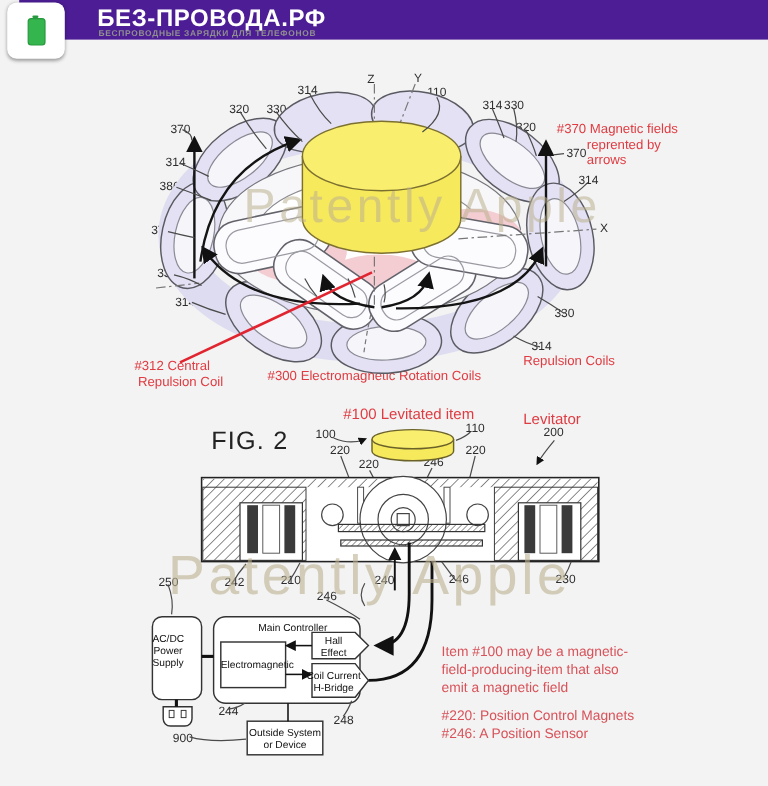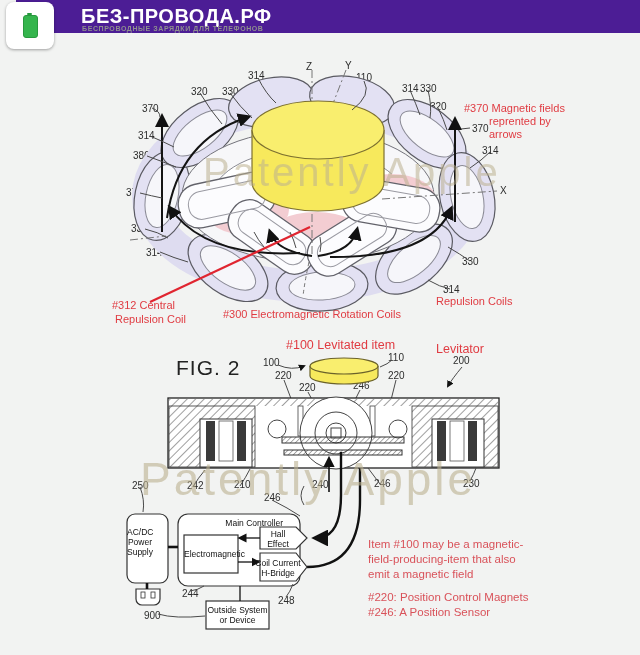--- a/index.html
+++ b/index.html
@@ -27,21 +27,21 @@
   #fig2-notes span{color:#d9525a;font-size:11.5px;}
   
   .watermark{position:absolute;color:rgba(187,176,143,.55);font-size:40px;letter-spacing:3px;white-space:nowrap;z-index:4;pointer-events:none;}
   #wm1{left:203px;top:150px;}
   #wm2{left:140px;top:452px;font-size:46px;color:rgba(187,176,143,.6);}
   
   .multiline{white-space:pre-line;text-align:center;position:absolute;}
   #item-levitated{left:255px;top:126px;width:126px;color:#e04a35;font-size:14px;line-height:1.25;z-index:3;}
   .blk{color:#111;font-size:8.5px;line-height:1.2;z-index:3;}
   #power-label{left:127px;top:527px;width:26px;}
-  #main-label{left:171px;top:518px;width:112px;text-align:right;}
+  #main-label{left:188px;top:518px;width:112px;}
   #micro-label{left:184px;top:549px;width:54px;}
   #hall-label{left:257px;top:529px;width:42px;}
   #hbridge-label{left:255px;top:558px;width:46px;}
   #outside-label{left:206px;top:605px;width:63px;}
   svg{position:absolute;left:0;top:0;z-index:2;}
 </style>
 </head>
 <body>
 
 <div class="stage">

